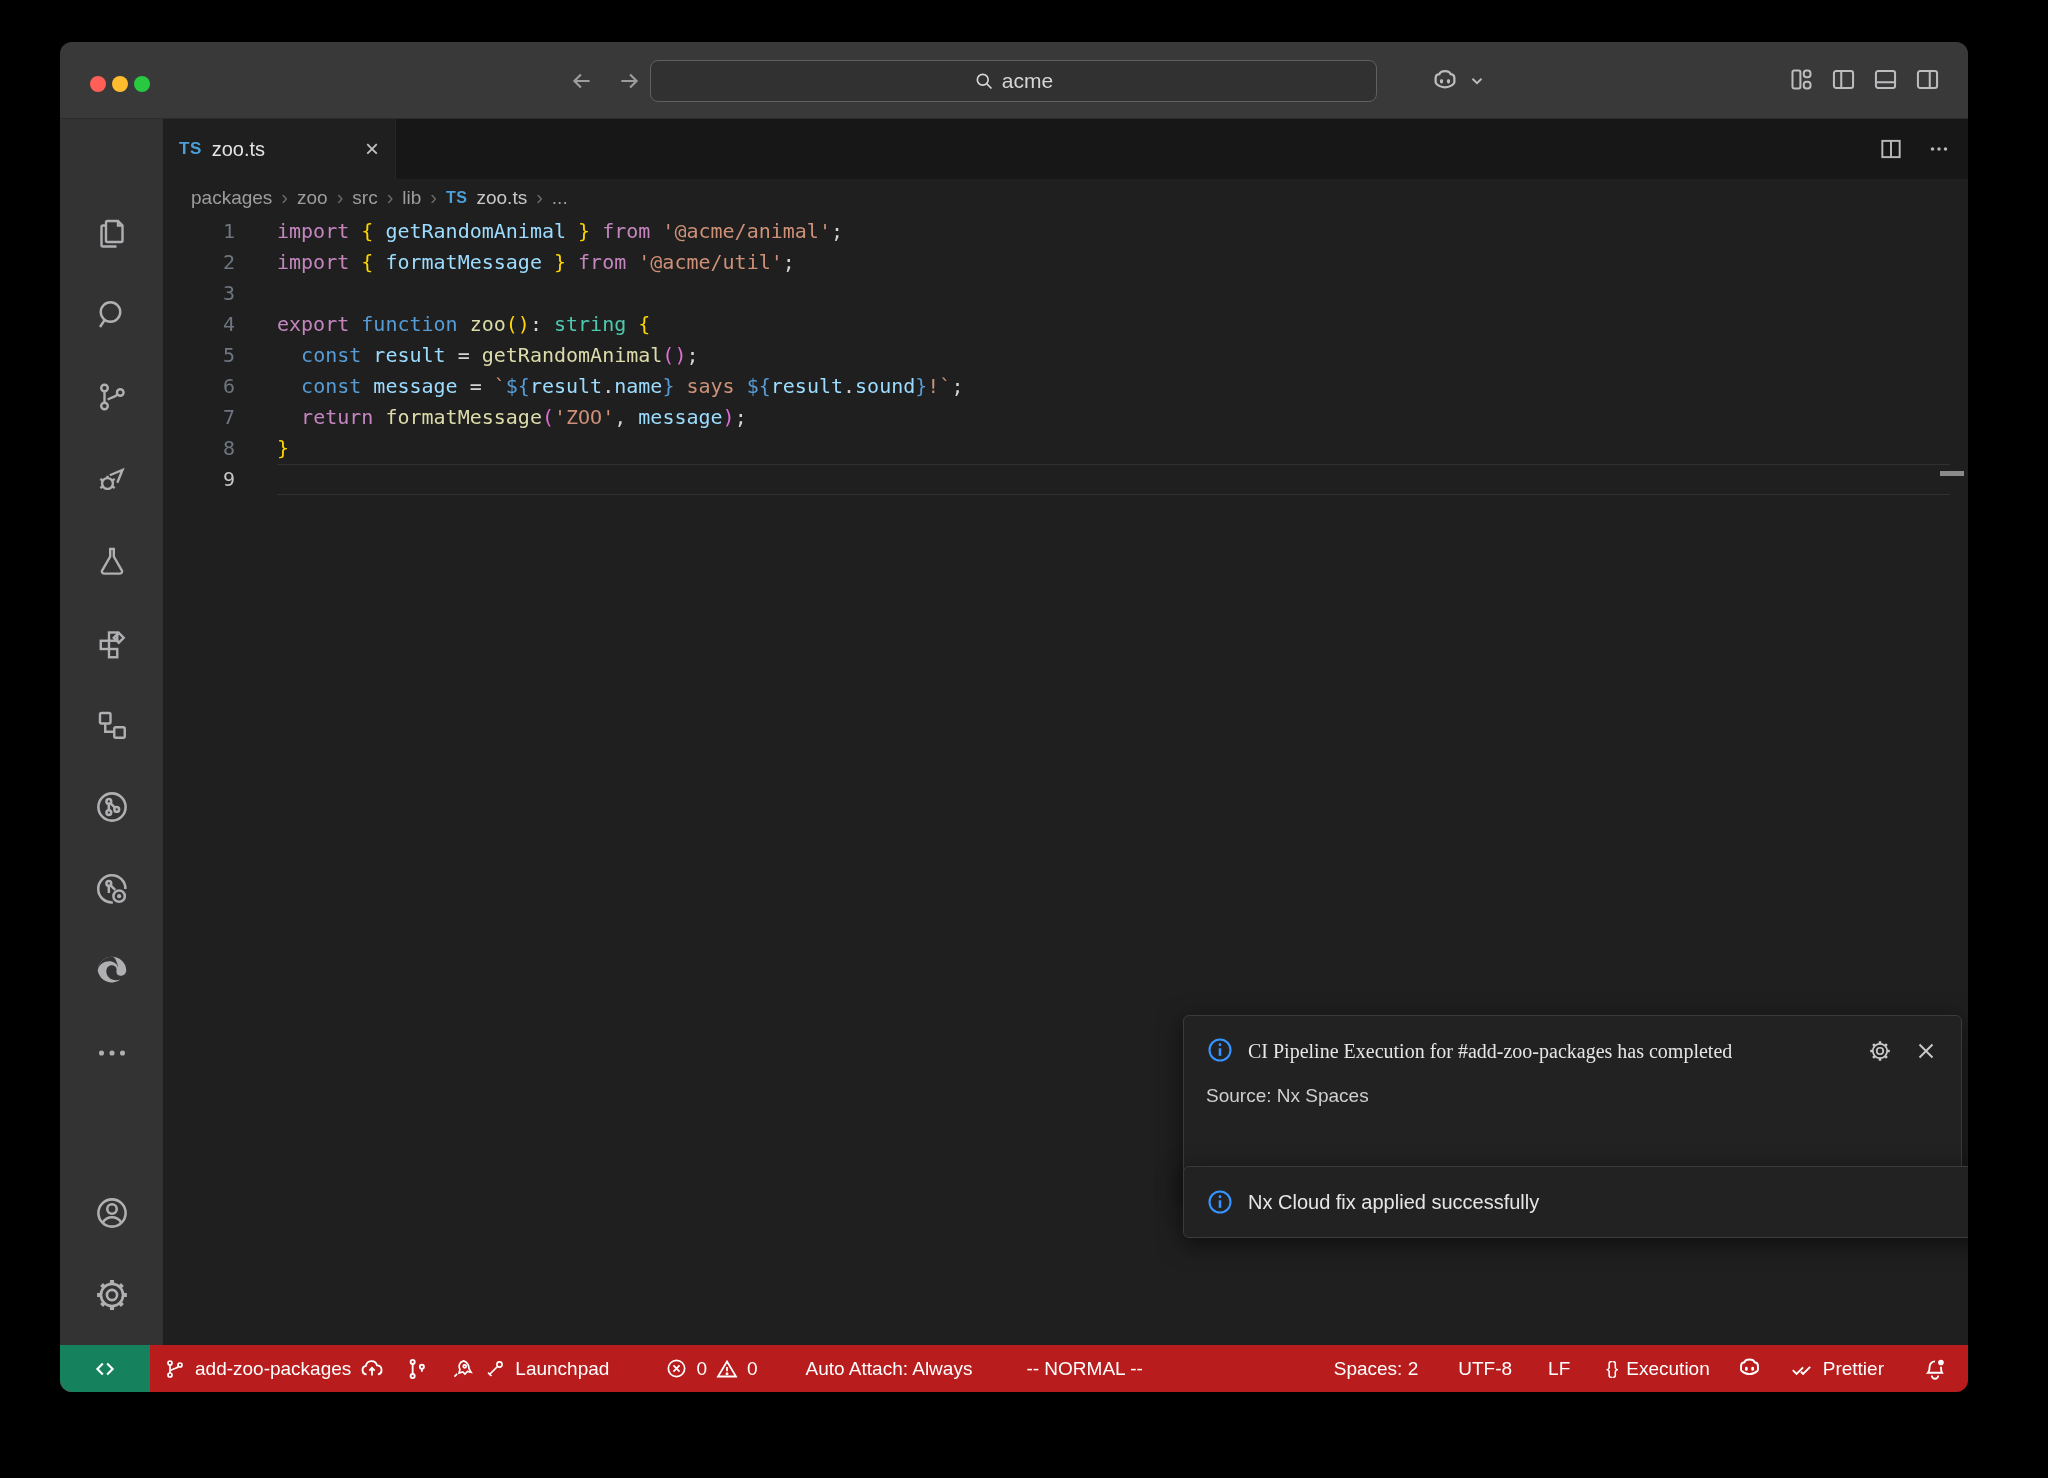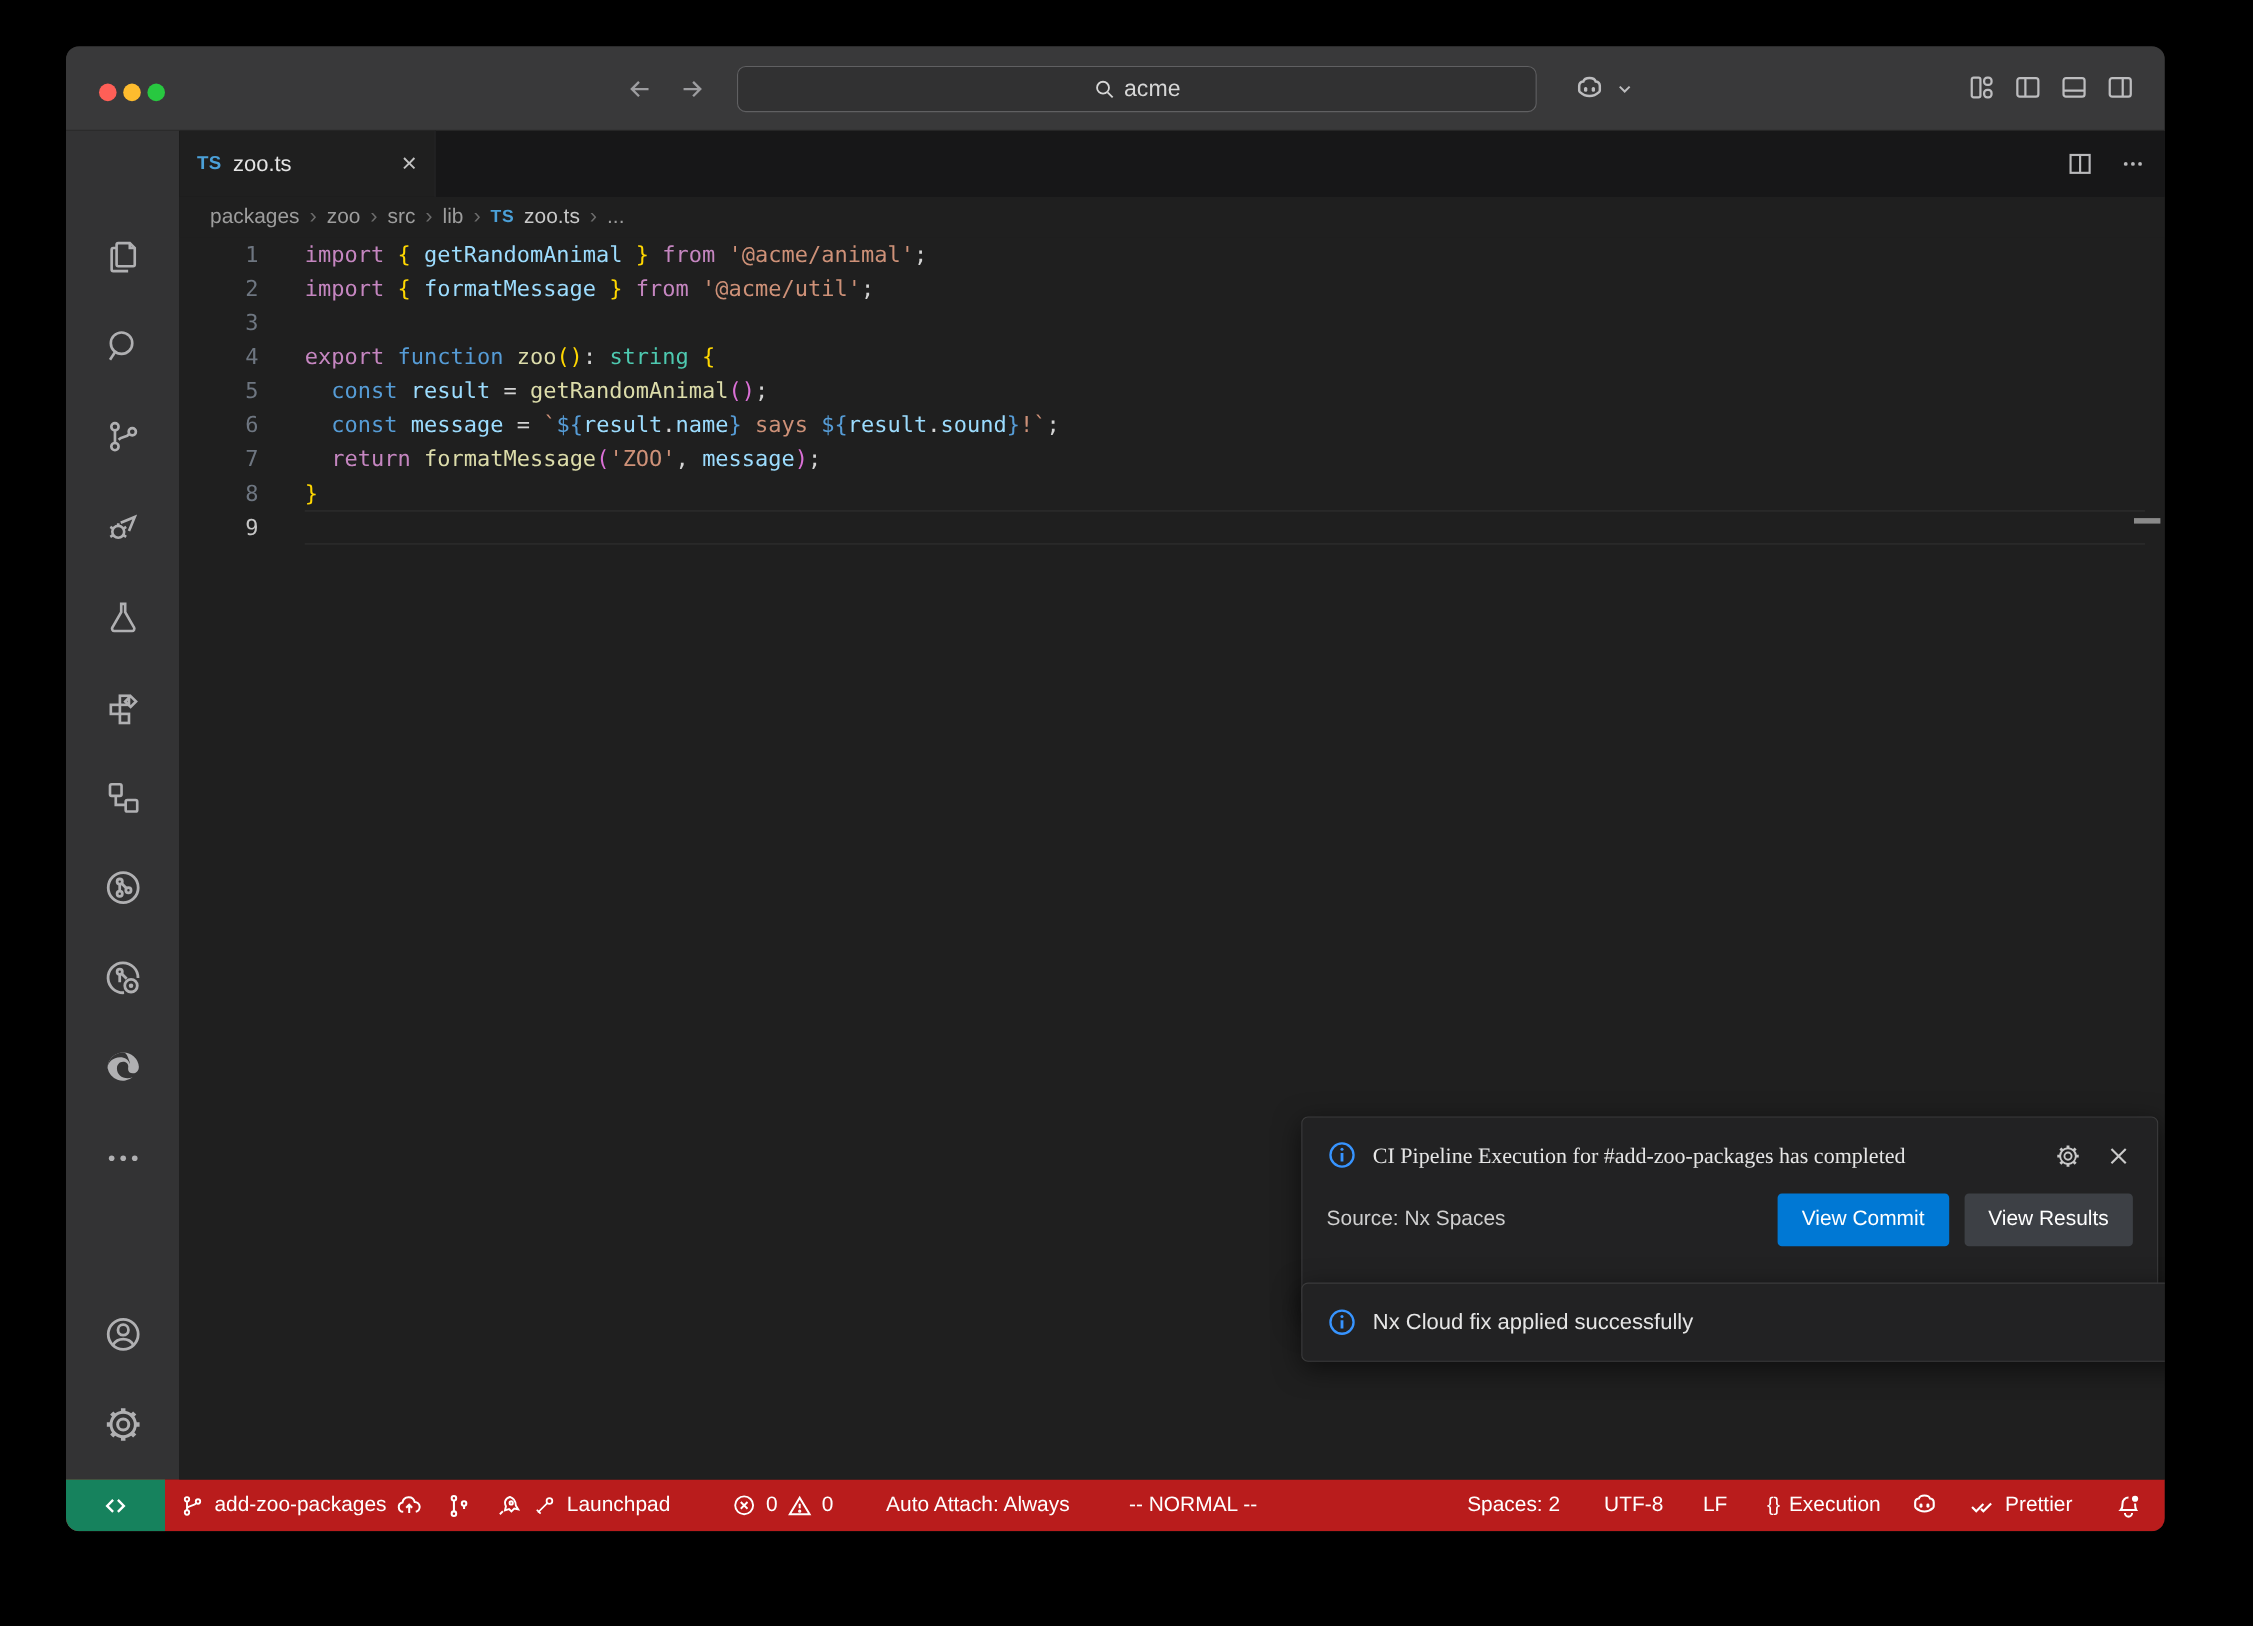--- a/index.html
+++ b/index.html
@@ -2,21 +2,21 @@
 <html><head>
 <meta charset="utf-8">
 <style>
   html,body{margin:0;padding:0;background:#000;width:2048px;height:1478px;font-family:"Liberation Sans",sans-serif;-webkit-font-smoothing:antialiased;}
   .window{position:absolute;left:60px;top:42px;width:1908px;height:1350px;background:#1f1f1f;border-radius:12px;overflow:hidden;box-shadow:0 20px 60px rgba(0,0,0,.6);display:flex;flex-direction:column;}
   
   .titlebar{position:relative;height:76px;background:#39393a;border-bottom:1px solid #2b2b2b;flex:0 0 auto;}
   .lights{position:absolute;left:30px;top:34px;display:flex;gap:6px;}
   .light{width:16px;height:16px;border-radius:50%;}
   .nav-arrow{position:absolute;top:22px;width:34px;height:34px;color:#9d9da0;display:flex;align-items:center;justify-content:center;}
-  .searchbox{position:absolute;left:610px;top:18px;width:725px;height:40px;background:#313132;border:1px solid #606062;border-radius:8px;display:flex;align-items:center;justify-content:center;gap:8px;color:#d6d6d6;font-size:21px;}
+  .searchbox{position:absolute;left:590px;top:18px;width:725px;height:40px;background:#313132;border:1px solid #606062;border-radius:8px;display:flex;align-items:center;justify-content:center;gap:8px;color:#d6d6d6;font-size:21px;}
   .tb-icon{position:absolute;top:24px;color:#bdbdbf;}
   
   .tabstrip{height:60px;background:#171718;display:flex;align-items:stretch;position:relative;flex:0 0 auto;}
   .tab{width:200px;background:#1f1f1f;display:flex;align-items:center;padding:0 16px;gap:10px;color:#e4e4e4;font-size:20px;border-right:1px solid #252526;}
   .ts-badge{color:#4ba0d8;font-weight:bold;font-size:17px;letter-spacing:.5px;}
   .tab-close{margin-left:auto;color:#c3c3c3;font-size:24px;line-height:1;}
   .tab-actions{position:absolute;right:16px;top:0;height:60px;display:flex;align-items:center;gap:22px;color:#b9b9bb;}
   
   .breadcrumbs{height:37px;display:flex;align-items:center;padding-left:28px;color:#9d9d9d;font-size:19px;gap:9px;background:#1f1f1f;}
   .crumb-sep{color:#6c6c6c;font-size:20px;}
@@ -304,24 +304,20 @@
         </span>
         <span>
           <svg width="26" height="26" viewBox="0 0 24 24" fill="none" stroke="currentColor" stroke-width="1.8">
               <path d="M6 6l12 12M18 6L6 18"></path>
             </svg>
         </span>
       </div>
     </div>
     <div class="toast-foot">
       <span class="toast-src">Source: Nx Spaces</span>
-      <div class="toast-btns">
-        <div class="btn btn-primary">View Commit</div>
-        <div class="btn btn-secondary">View Results</div>
-      </div>
     </div>
   </div>
 
   <div class="toast toast2">
     <span>
       <svg width="28" height="28" viewBox="0 0 24 24" fill="none" stroke="#3794ff" stroke-width="1.8">
           <circle cx="12" cy="12" r="9"></circle>
           <path d="M12 10.5V17" stroke-width="2.2"></path>
           <circle cx="12" cy="7.5" r="1.2" fill="#3794ff" stroke="none"></circle>
         </svg>

